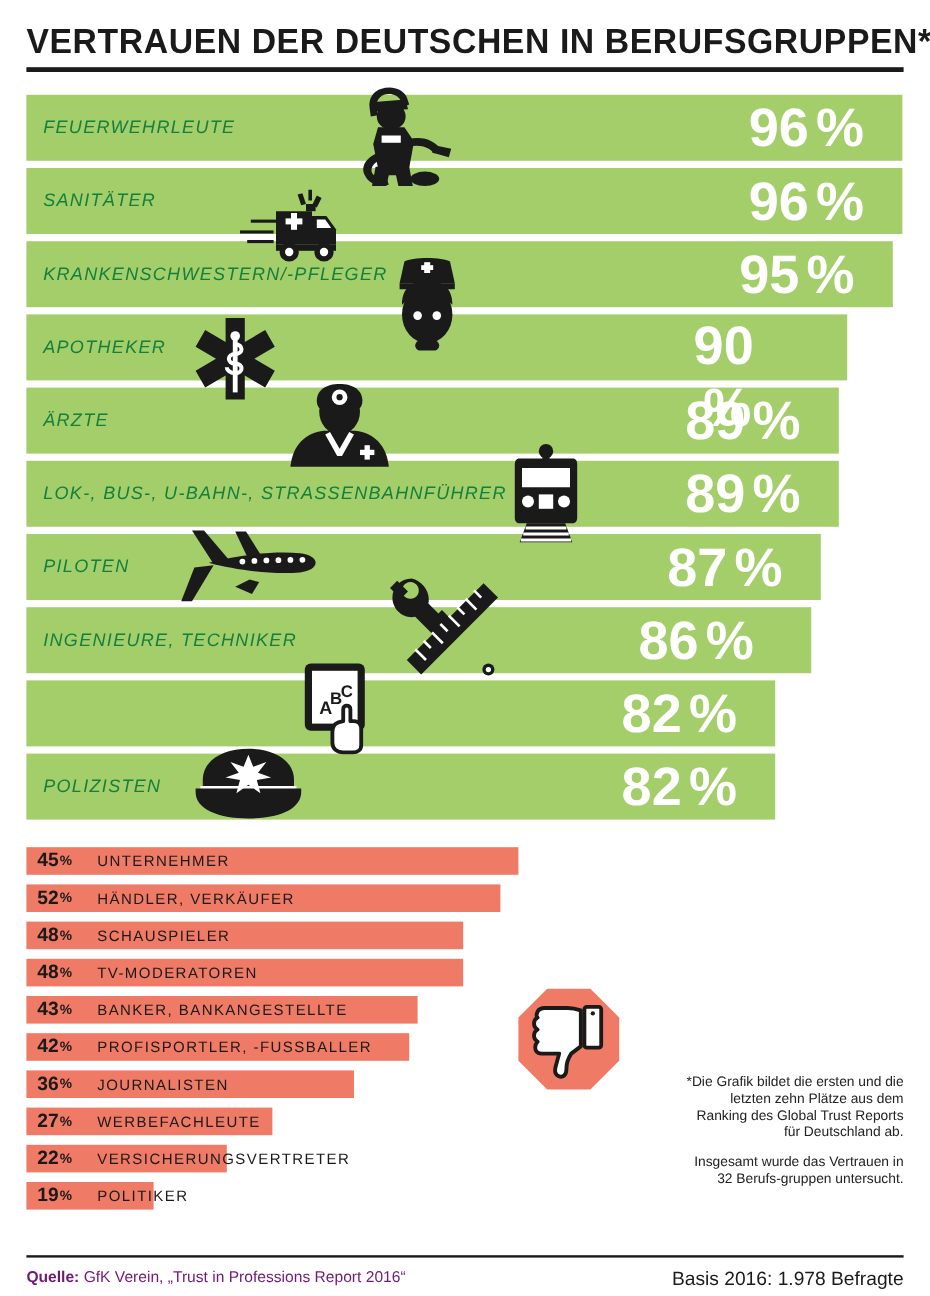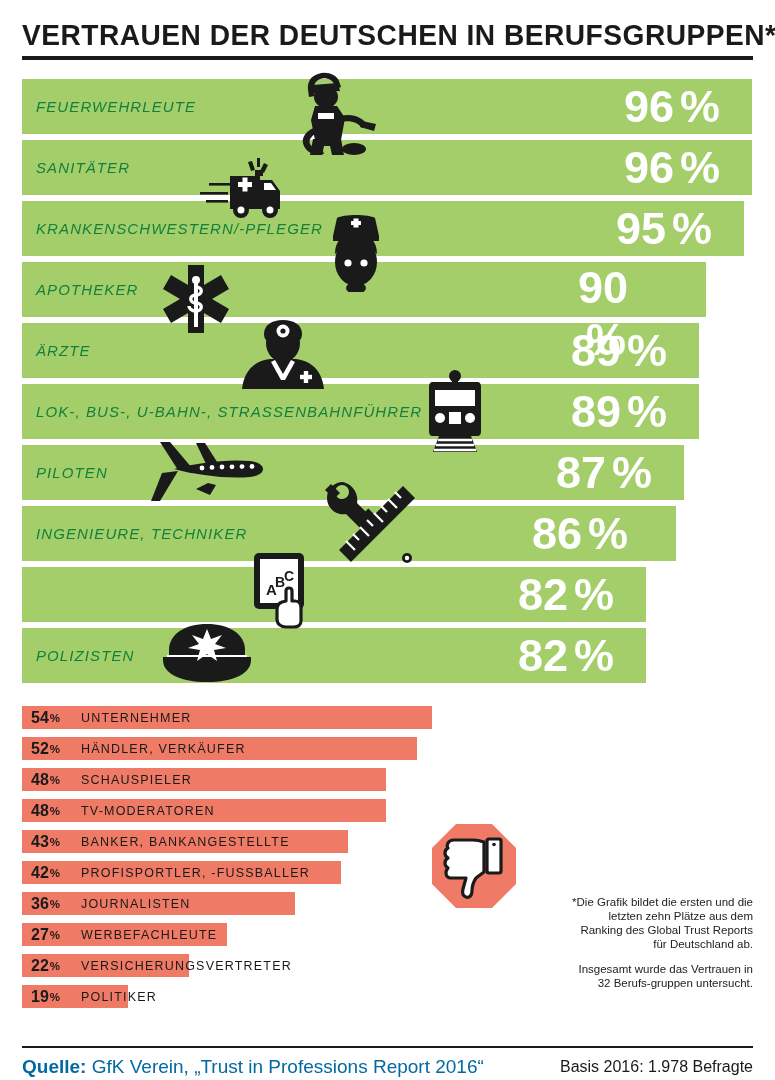--- a/index.html
+++ b/index.html
@@ -69,21 +69,21 @@
     font-size:11.5px;line-height:14px;color:#222;
   }
   .footnote p{margin:0 0 11px 0;}
   .footnote p:last-child{margin-bottom:0;}
 
   
   .src-rule{position:absolute;left:22px;top:1046px;width:731px;height:2px;background:#1a1a1a;}
   .src-left{
     position:absolute;left:22px;top:1056px;
     font-family:"Liberation Sans Narrow","Liberation Sans",sans-serif;
-    font-size:19px;color:#0369a1;white-space:nowrap;
+    font-size:13px;color:#701a75;white-space:nowrap;
   }
   .src-left b{font-weight:700;}
   .src-right{
     position:absolute;right:22px;top:1058px;
     font-family:Liberation Sans, sans-serif;
     font-size:16px;color:#1a1a1a;white-space:nowrap;
   }
 
   
   .icon{position:absolute;z-index:5;pointer-events:none;}
@@ -333,21 +333,21 @@
           <span>82</span>
           <span style="margin-left: 6px;">%</span>
         </div>
       </div>
     </div>
 
   <div class="red-section" id="red-section">
       <div class="rrow">
         <div class="rbar" style="width: 410px;"></div>
         <div class="rval">
-          <span>54</span>
+          <span>45</span>
           <span class="pct">%</span>
         </div>
         <div class="rlabel">UNTERNEHMER</div>
       </div>
       <div class="rrow">
         <div class="rbar" style="width: 395px;"></div>
         <div class="rval">
           <span>52</span>
           <span class="pct">%</span>
         </div>

